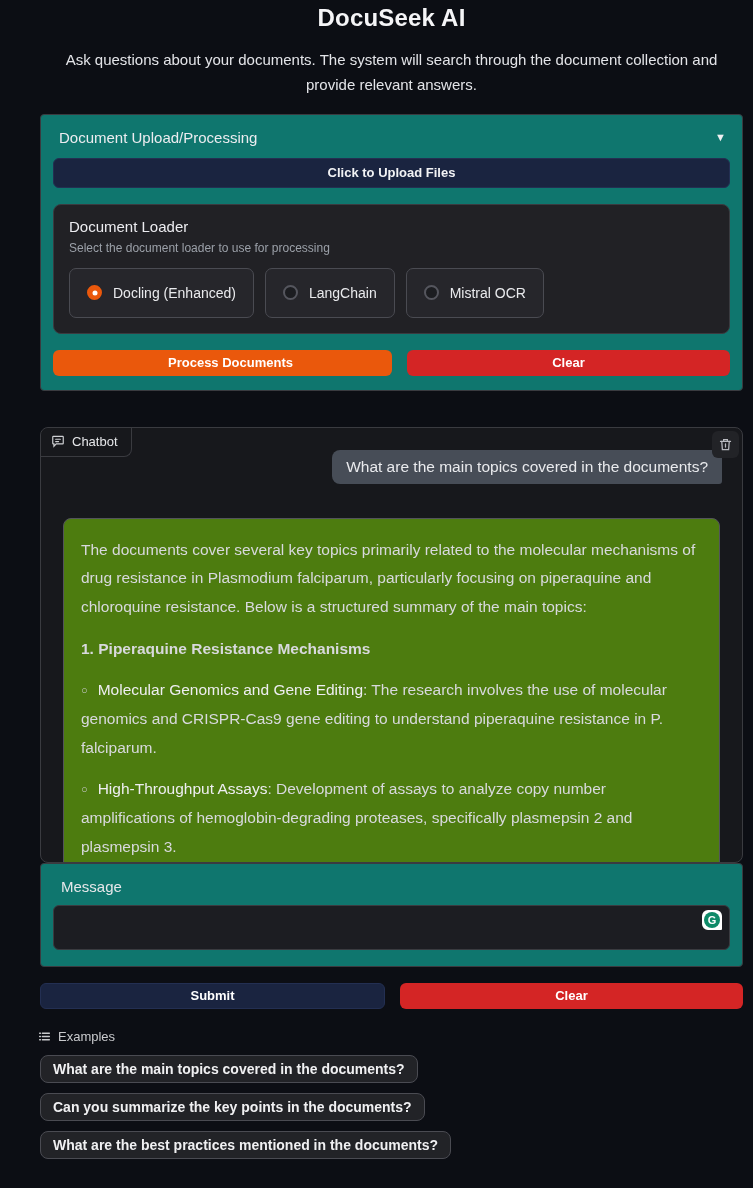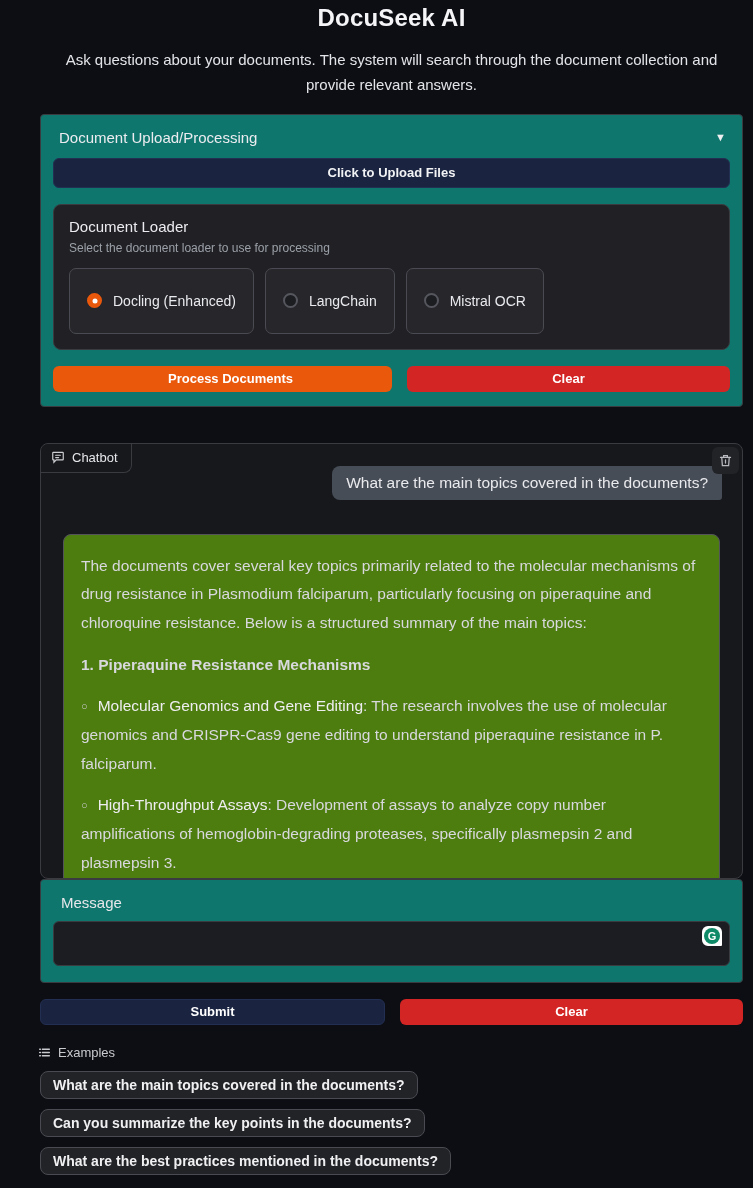--- a/index.html
+++ b/index.html
@@ -34,21 +34,21 @@
     display:flex; align-items:center; justify-content:center; cursor:pointer;
   }
   .loader-group {
     margin-top:16px; background:#212125; border:1px solid #3a3b40; border-radius:8px;
     padding:13px 15px 15px;
   }
   .loader-label { font-size:15px; color:#ececf0; }
   .loader-info { margin-top:6px; font-size:12px; color:#9ba0a8; }
   .radio-row { margin-top:13px; display:flex; gap:11px; }
   .radio-pill {
-    display:flex; align-items:center; gap:11px; padding:24px 17px;
+    display:flex; align-items:center; gap:11px; padding:16px 17px;
     border:1px solid #4a4b52; border-radius:7px; background:#26262b; cursor:pointer;
     font-size:14px; color:#e9eaed;
   }
   .radio-circle { width:15px; height:15px; border-radius:50%; border:2px solid #55565e; background:#1c1d21; position:relative; }
   .radio-pill.selected .radio-circle { border-color:#ea580c; background:#ea580c; }
   .radio-pill.selected .radio-circle::after {
     content:""; position:absolute; left:50%; top:50%; transform:translate(-50%,-50%);
     width:5px; height:5px; border-radius:50%; background:#ffffff;
   }
   .btn-row { margin-top:16px; display:flex; gap:15px; }

